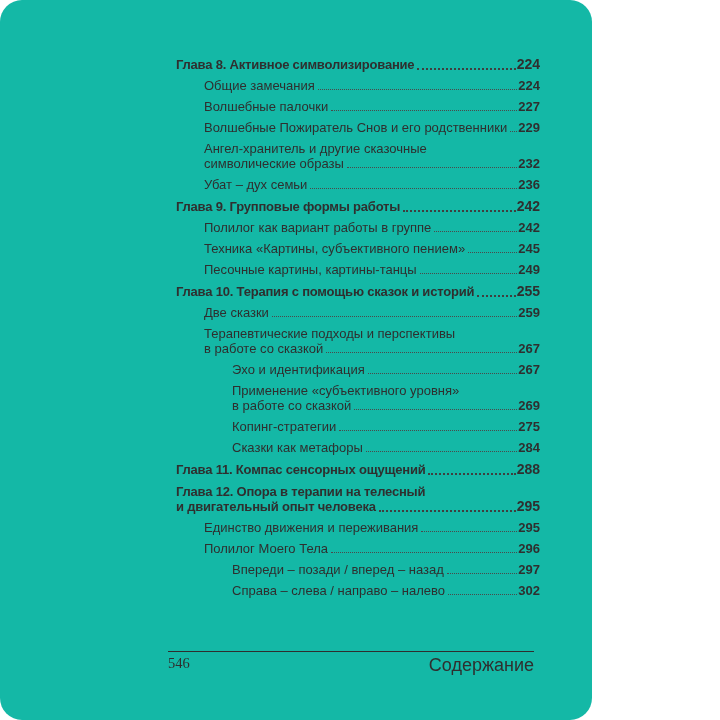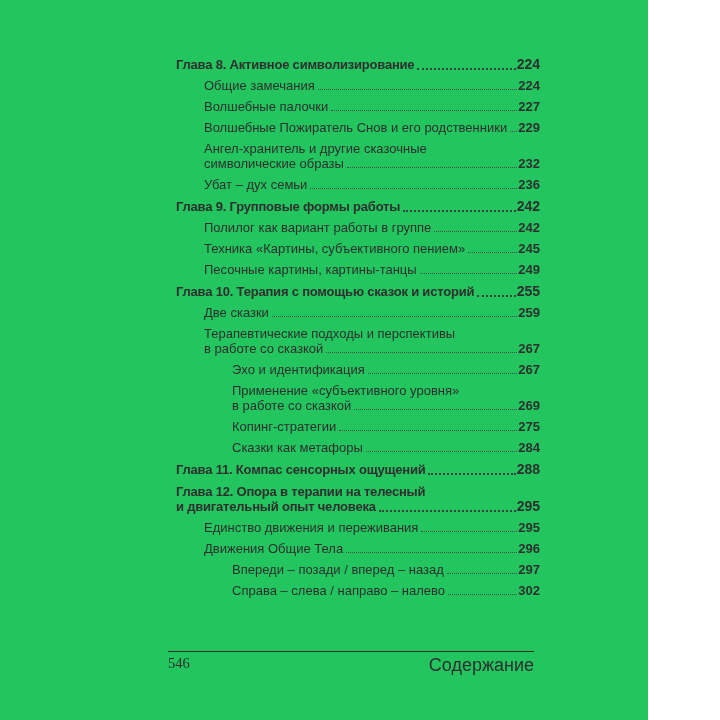--- a/index.html
+++ b/index.html
@@ -9,24 +9,25 @@
   }
   body {
     width: 720px;
     height: 720px;
     font-family: "Liberation Sans", sans-serif;
     color: #2f2f2f;
     -webkit-font-smoothing: antialiased;
   }
   .page {
     position: relative;
-    width: 648px;
+    width: 592px;
     height: 720px;
-    background: #22c55e;
+    background: #14b8a6;
     overflow: hidden;
+    border-radius: 22px;
   }
   .toc {
     position: absolute;
     left: 176px;
     top: 57px;
     width: 364px;
   }
   .entry { margin-bottom: 6px; }
   .entry.lvl0 { margin-top: 7px; }
   .toc .entry:first-child { margin-top: 0; }
@@ -234,21 +235,21 @@
       </div>
       <div class="entry lvl1">
         <div class="line">
           <span class="txt">Единство движения и переживания</span>
           <span class="leader"></span>
           <span class="pg">295</span>
         </div>
       </div>
       <div class="entry lvl1">
         <div class="line">
-          <span class="txt">Движения Общие Тела</span>
+          <span class="txt">Полилог Моего Тела</span>
           <span class="leader"></span>
           <span class="pg">296</span>
         </div>
       </div>
       <div class="entry lvl2">
         <div class="line">
           <span class="txt">Впереди – позади / вперед – назад</span>
           <span class="leader"></span>
           <span class="pg">297</span>
         </div>

